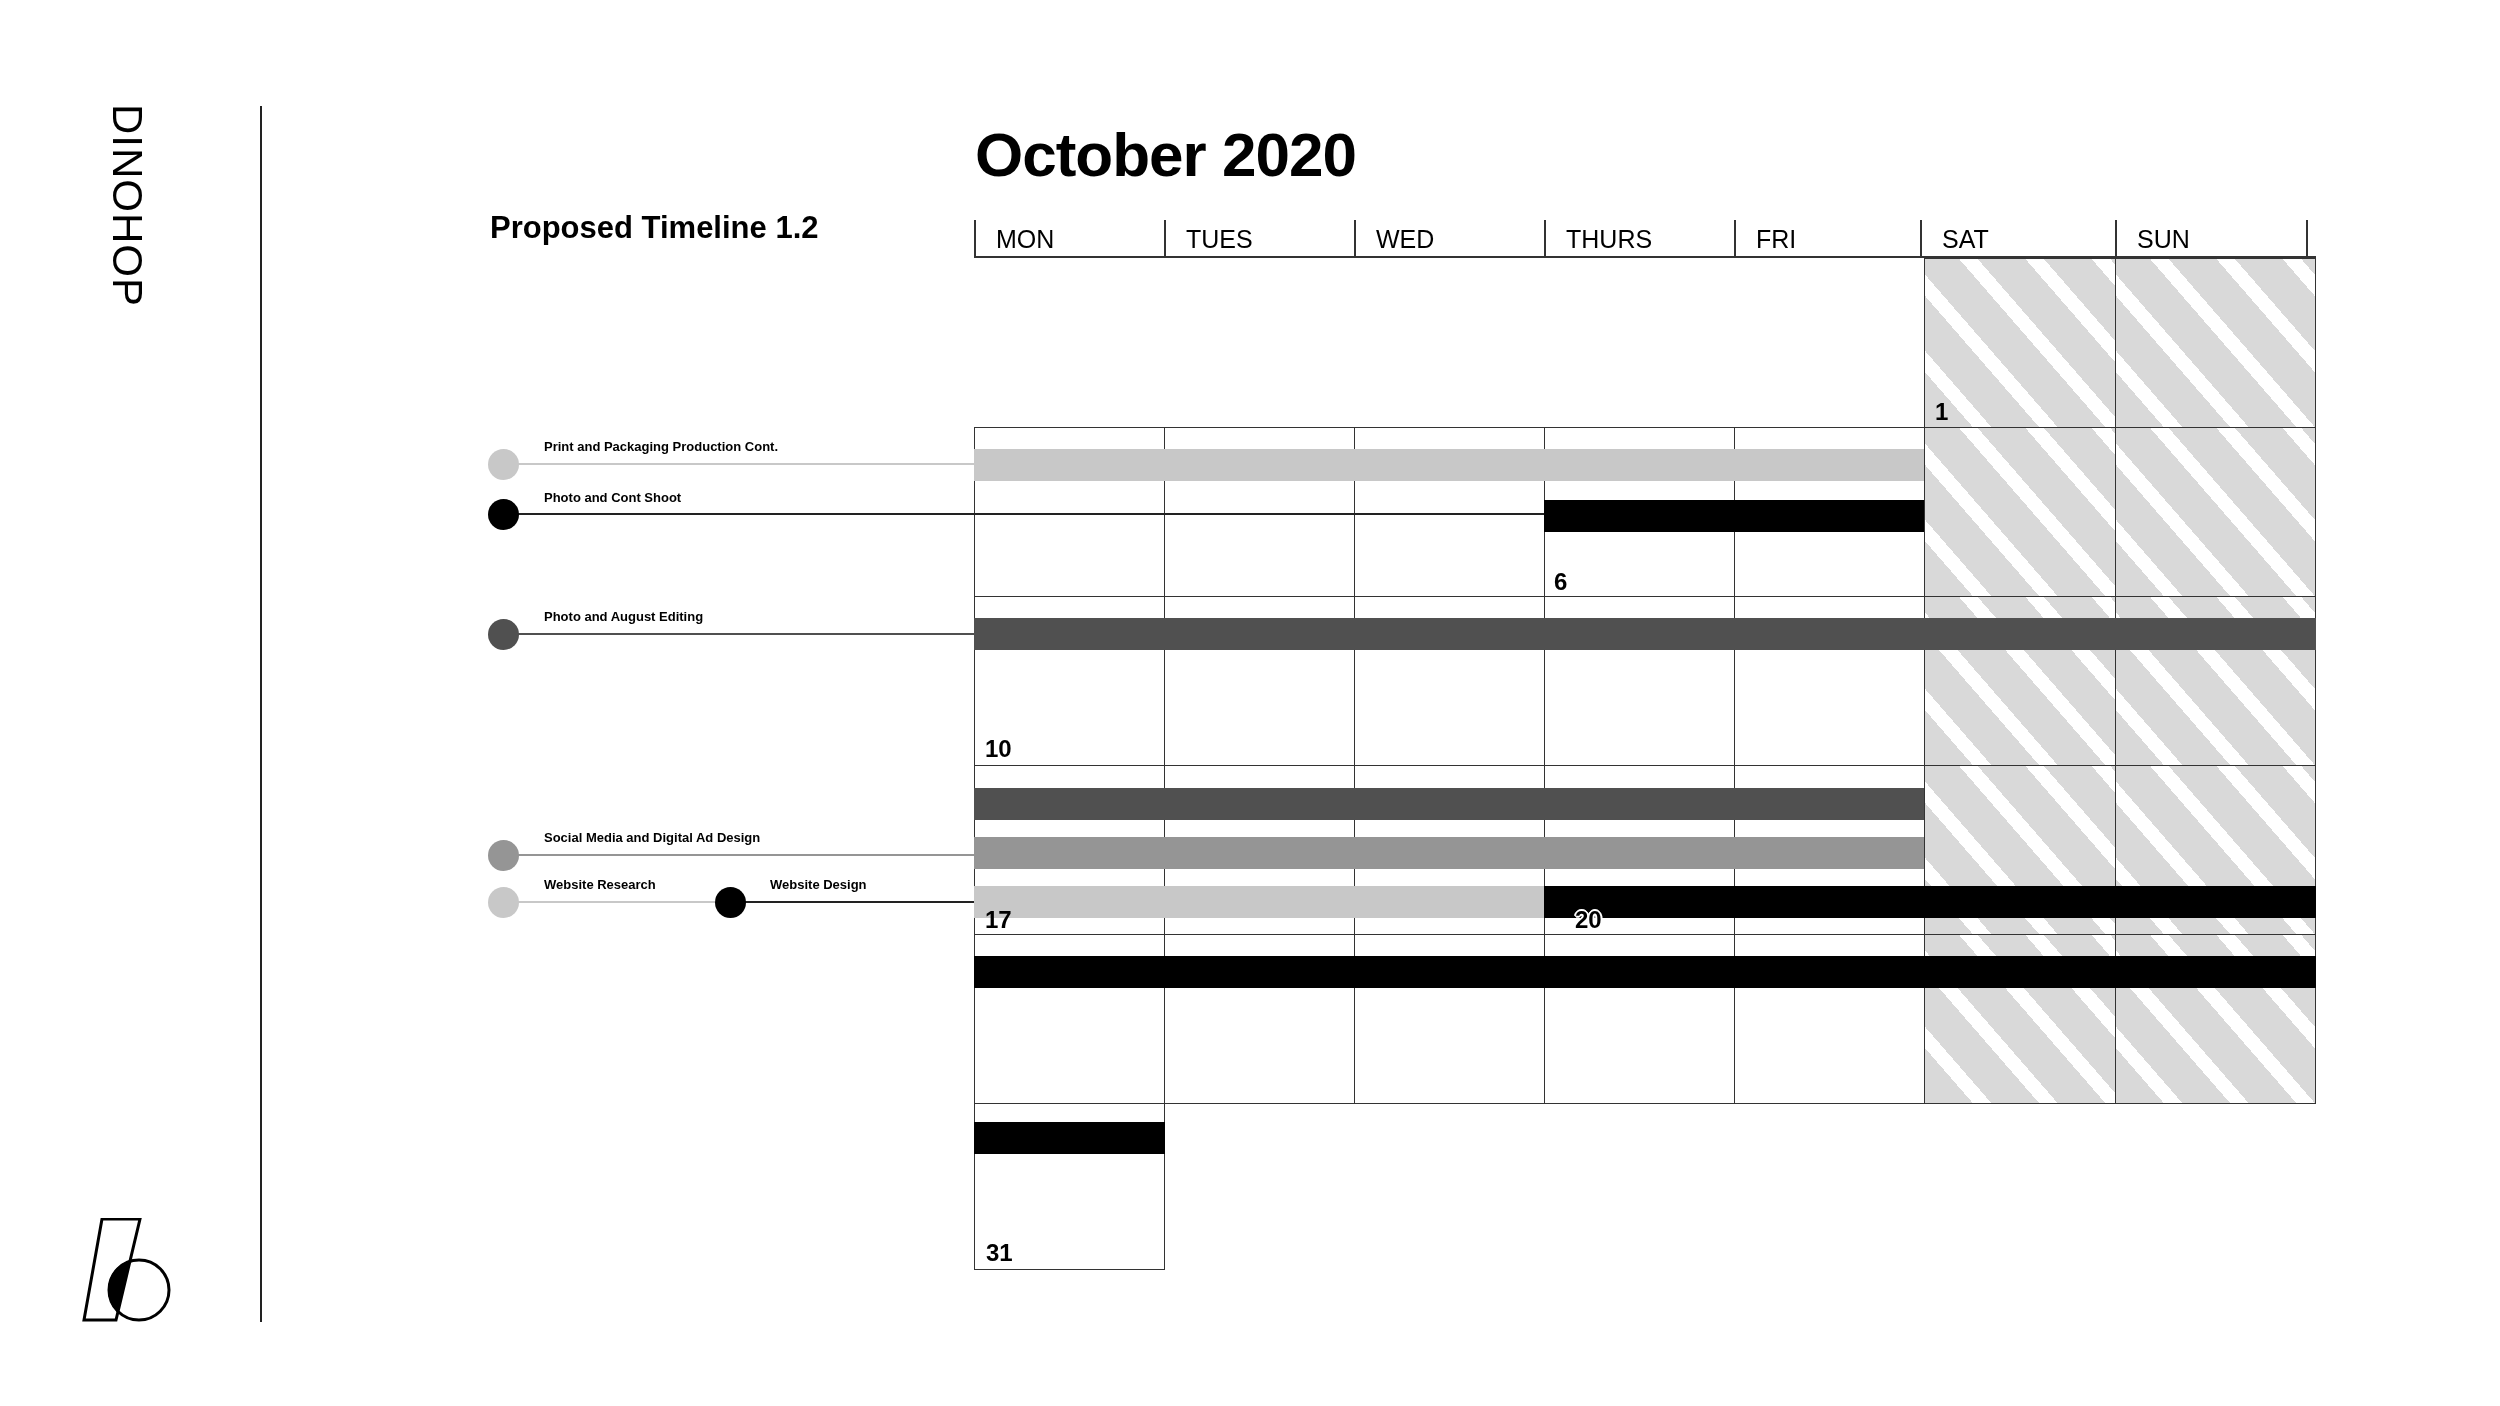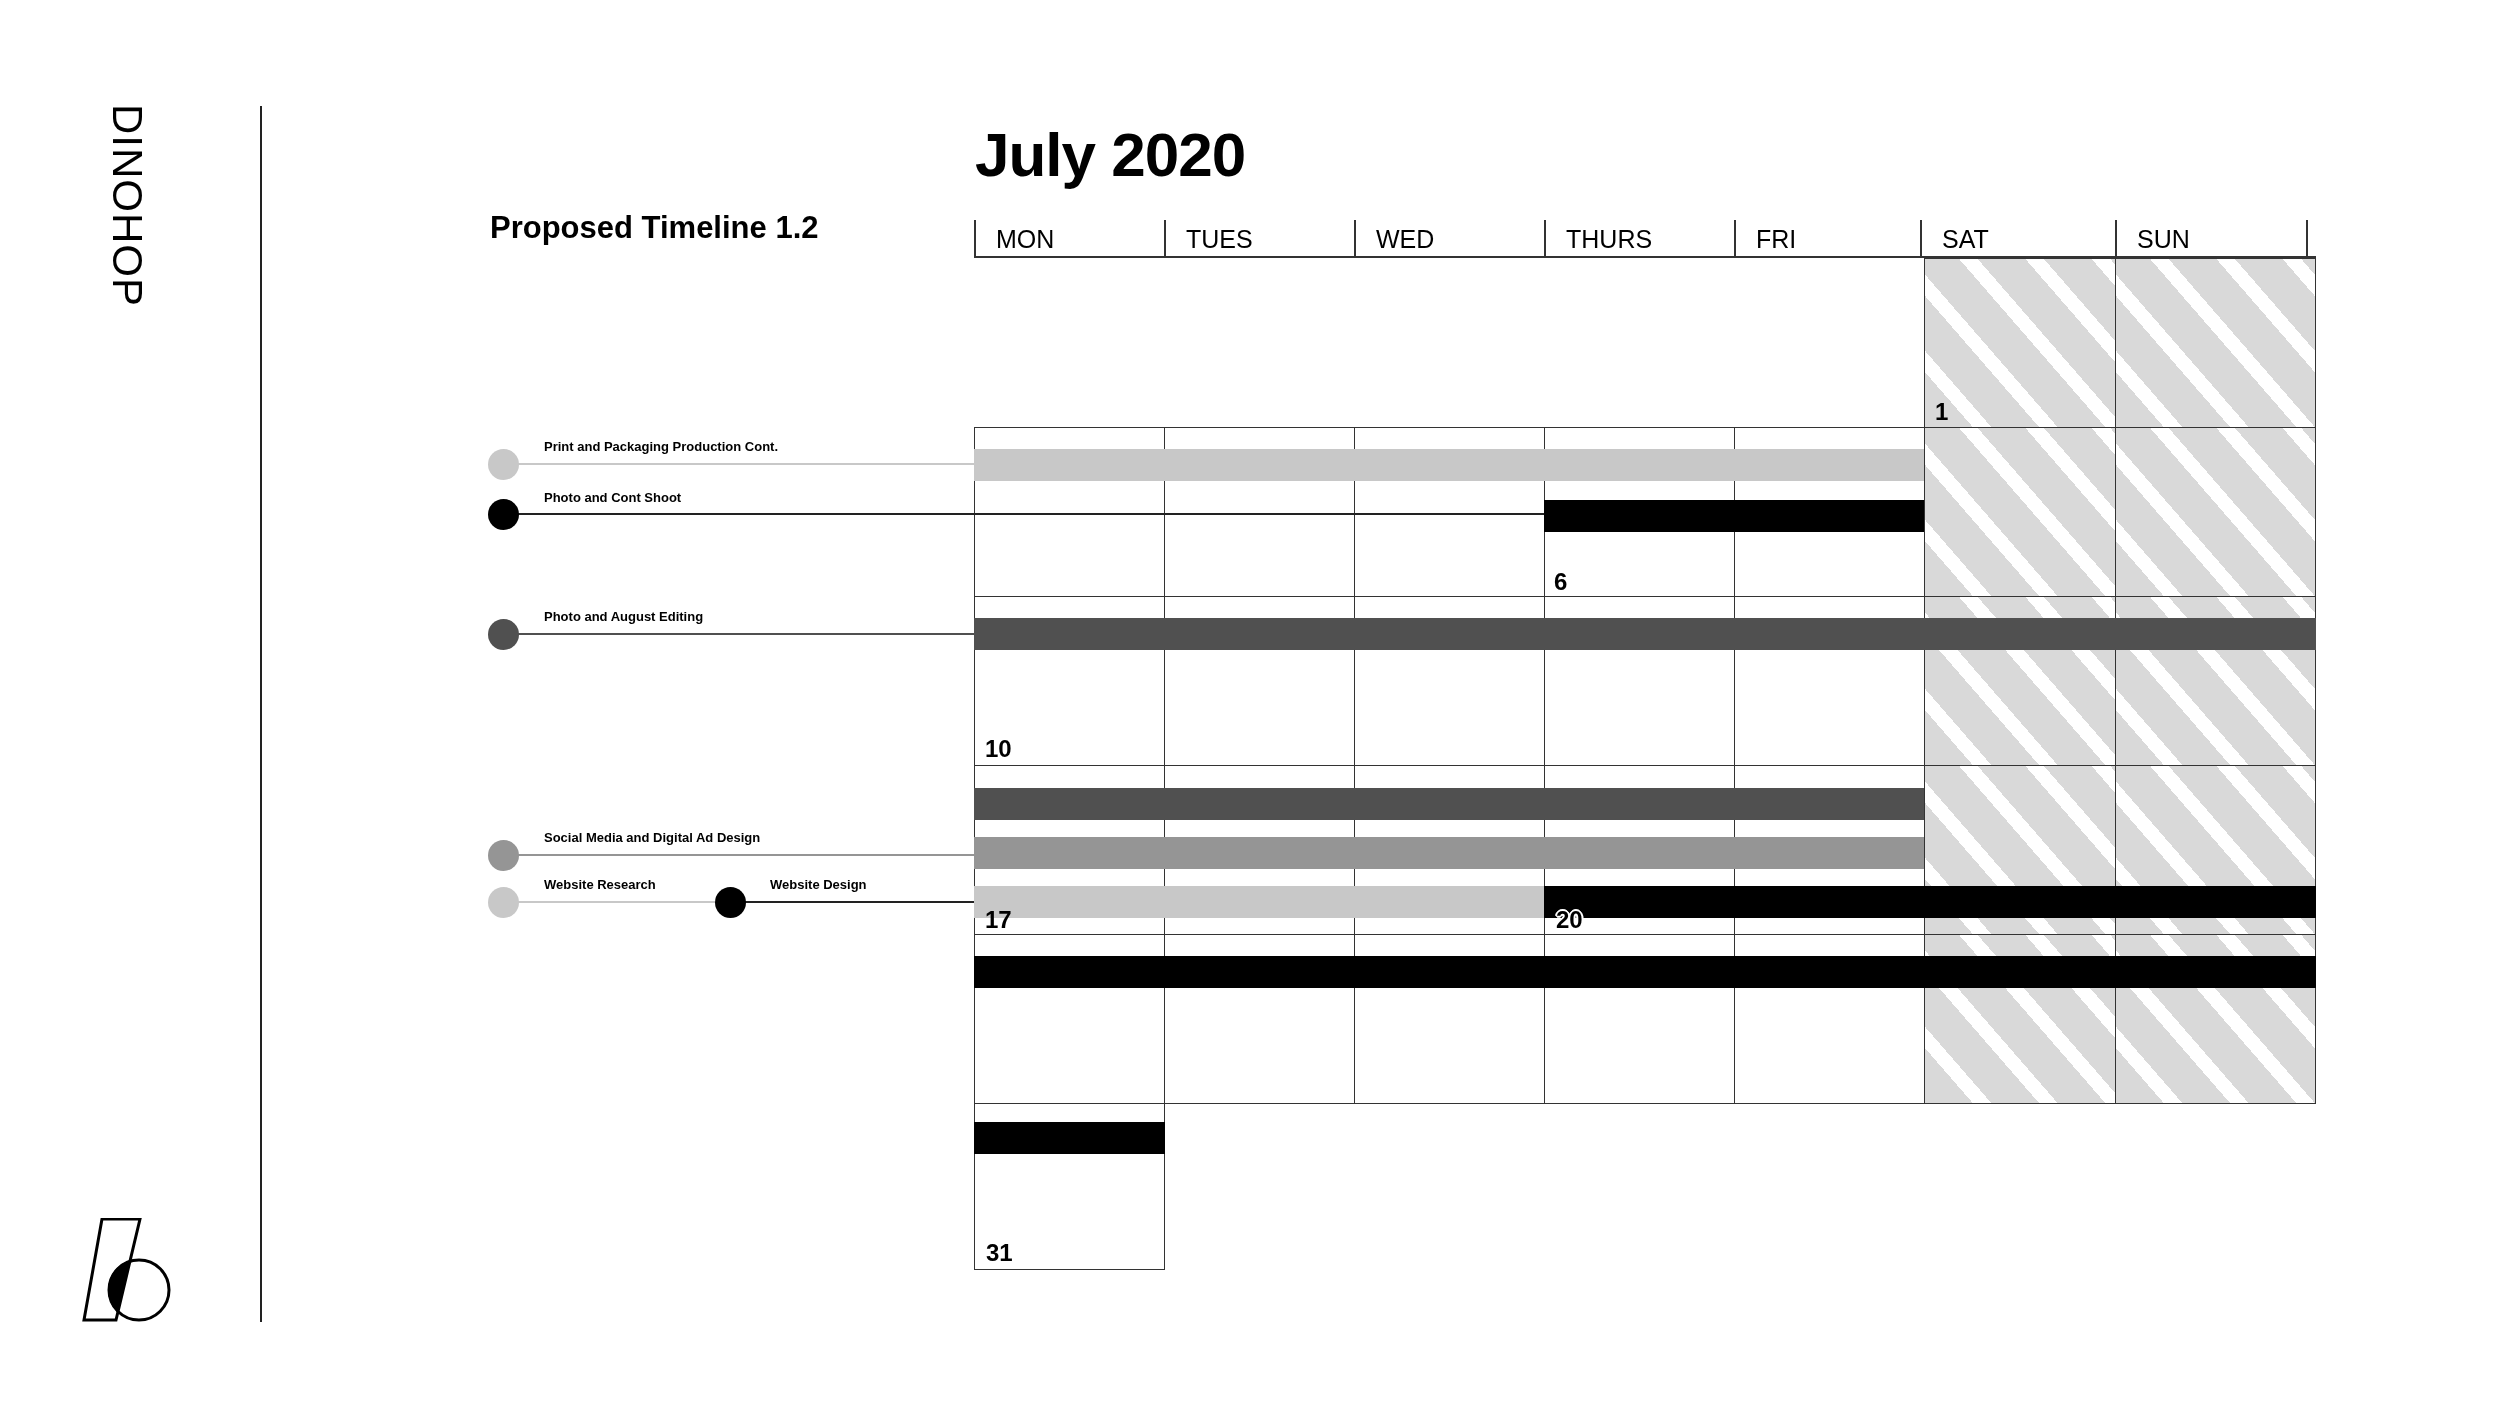--- a/index.html
+++ b/index.html
@@ -37,21 +37,21 @@
   .cell { position: absolute; border: 1px solid #333; background: #fff; }
   .cell.weekend {
     background: repeating-linear-gradient(49deg,
       #d9d9d9 0px, #d9d9d9 36px, #ffffff 36px, #ffffff 50px);
   }
 
   .day-num {
     position: absolute; font-size: 24px; font-weight: 700; line-height: 1; z-index: 5;
     color: #000;
   }
-  .day-num.outlined { text-shadow: -2px 0 #fff, 2px 0 #fff, 0 -2px #fff, 0 2px #fff, -1px -1px #fff, 1px 1px #fff, 1px -1px #fff, -1px 1px #fff; }
+  .day-num.outlined { text-shadow: -2px 0 #fff, 2px 0 #fff, 0 -2px #fff, 0 2px #fff, -1px -1px #fff, 1px 1px #fff, 1px -1px #fff, -1px 1px #fff; margin-left: 19px; }
 
   .bar { position: absolute; height: 32px; z-index: 3; }
 
   
   .legend-line { position: absolute; height: 2px; z-index: 1; }
   .legend-dot { position: absolute; width: 31px; height: 31px; border-radius: 50%; z-index: 2; }
   .legend-label { position: absolute; font-size: 13px; font-weight: 700; line-height: 1; white-space: nowrap; text-align: right; }
 </style>
 </head>
 <body>
@@ -62,21 +62,21 @@
   <defs>
     <clipPath id="clipPara">
         <polygon points="20,1 58,1 34,102 2,102"></polygon>
       </clipPath>
   </defs>
   <circle cx="57" cy="72" r="31" fill="#000" clip-path="url(#clipPara)"></circle>
   <polygon points="20,1 58,1 34,102 2,102" fill="none" stroke="#000" stroke-width="3"></polygon>
   <circle cx="57" cy="72" r="30" fill="none" stroke="#000" stroke-width="3"></circle>
 </svg>
 
-<div class="month-title">July 2020</div>
+<div class="month-title">October 2020</div>
 <div class="subtitle">Proposed Timeline 1.2</div>
 
 <div class="cal">
   <div class="day-headers">
     <div class="day-header" style="left:0;width:190px">MON</div>
     <div class="day-header" style="left:190px;width:190px">TUES</div>
     <div class="day-header" style="left:380px;width:190px">WED</div>
     <div class="day-header" style="left:570px;width:190px">THURS</div>
     <div class="day-header" style="left:760px;width:190px">FRI</div>
     <div class="day-header" style="left:946px;width:210px">SAT</div>

